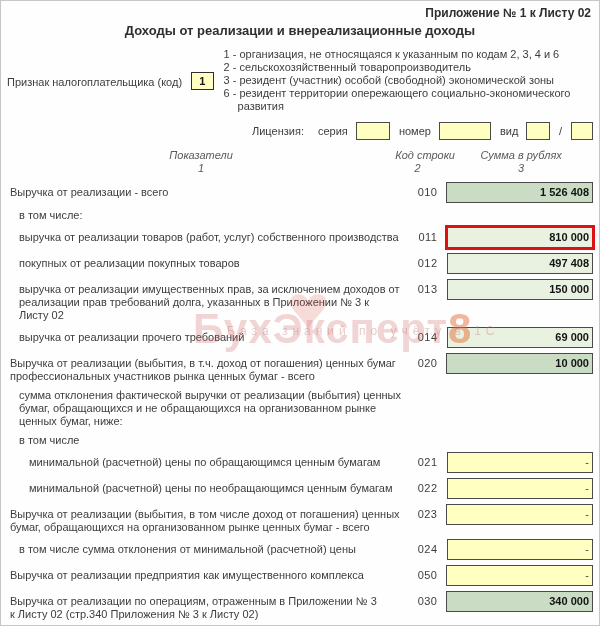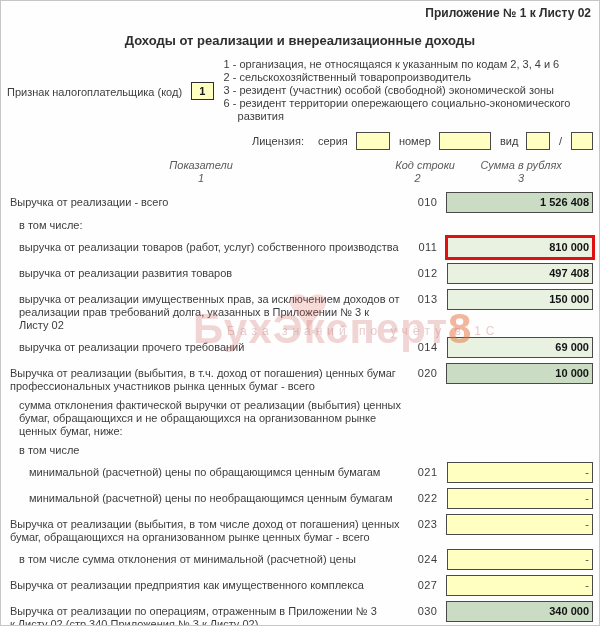--- a/index.html
+++ b/index.html
@@ -3,21 +3,21 @@
 <meta charset="utf-8">
 <style>
   html,body{margin:0;padding:0;background:#fff;}
   .page{
     position:relative; width:600px; height:626px; box-sizing:border-box;
     border:1px solid #c6c6c6; background:#fefefe; overflow:hidden;
     font-family:"Liberation Sans", sans-serif; font-size:11px; color:#3d3d3d;
     padding:3px 6px 0 6px;
   }
   .corner{ text-align:right; font-weight:bold; font-size:12px; padding:2px 2px 0 0; color:#2f2f2f;}
-  .title{ text-align:center; font-weight:bold; font-size:13px; color:#2f2f2f; margin-top:13px;}
+  .title{ text-align:center; font-weight:bold; font-size:13px; color:#2f2f2f; margin-top:3px;}
   
   .taxpayer{ display:flex; align-items:center; margin-top:10px;}
   .tp-label{ padding-top:3px; white-space:nowrap;}
   .tp-code{ display:inline-block; width:22px; height:16px; line-height:16px; text-align:center;
     background:#ffffc2; border:1px solid #2f2f2f; font-weight:bold; margin:1px 10px 0 9px; color:#1a1a1a;}
   .tp-options{ font-size:11px; line-height:13px; max-width:370px;}
   .tp-opt{ padding-left:14px; text-indent:-14px; white-space:pre-line;}
   
   .license{ display:flex; align-items:center; margin-top:9px; padding-left:245px;}
   .license .lt{ margin-right:14px;}
@@ -109,21 +109,21 @@
 
     </div>
 
     <div class="row">
       <div class="lbl ind1">выручка от реализации товаров (работ, услуг) собственного производства</div>
       <div class="code">011</div>
       <div class="val lightgreen hl">810 000</div>
     </div>
 
     <div class="row">
-      <div class="lbl ind1">выручка от реализации развития товаров</div>
+      <div class="lbl ind1">покупных от реализации покупных товаров</div>
       <div class="code">012</div>
       <div class="val lightgreen">497 408</div>
     </div>
 
     <div class="row">
       <div class="lbl ind1">выручка от реализации имущественных прав, за исключением доходов от
 реализации прав требований долга, указанных в Приложении № 3 к Листу 02</div>
       <div class="code">013</div>
       <div class="val lightgreen">150 000</div>
     </div>
@@ -175,21 +175,21 @@
     </div>
 
     <div class="row">
       <div class="lbl ind1">в том числе сумма отклонения от минимальной (расчетной) цены</div>
       <div class="code">024</div>
       <div class="val yellow">-</div>
     </div>
 
     <div class="row">
       <div class="lbl ind0">Выручка от реализации предприятия как имущественного комплекса</div>
-      <div class="code">027</div>
+      <div class="code">050</div>
       <div class="val yellow">-</div>
     </div>
 
     <div class="row">
       <div class="lbl ind0">Выручка от реализации по операциям, отраженным в Приложении № 3
 к Листу 02 (стр.340 Приложения № 3 к Листу 02)</div>
       <div class="code">030</div>
       <div class="val green">340 000</div>
     </div>
 

